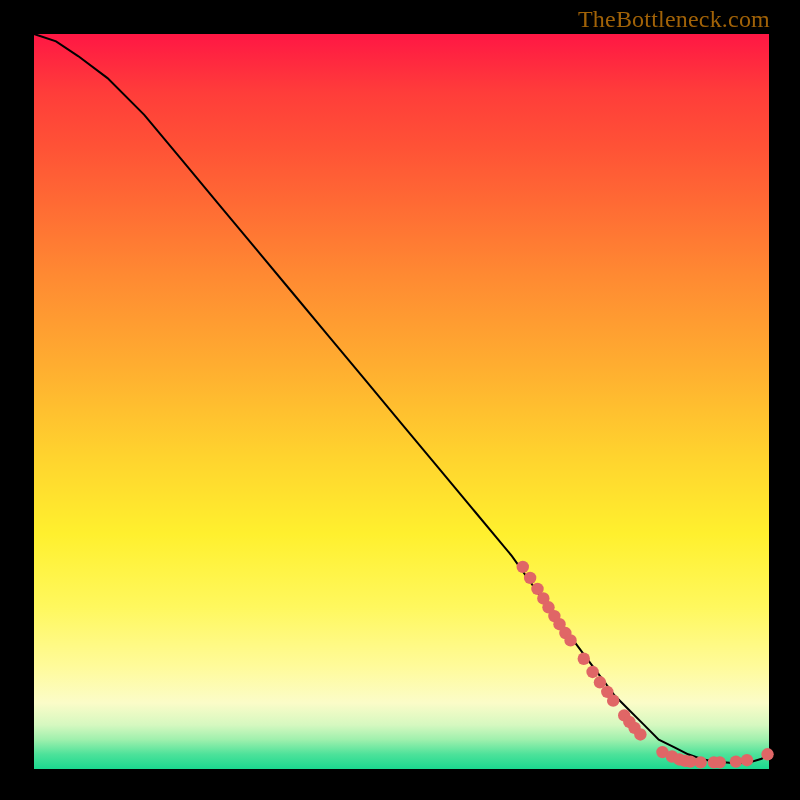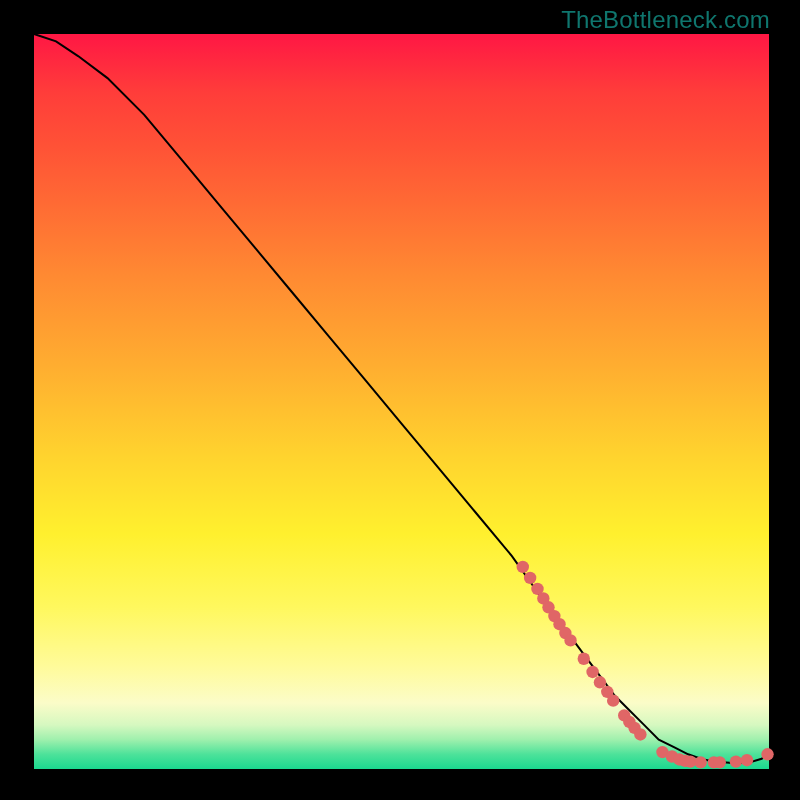--- a/index.html
+++ b/index.html
@@ -39,25 +39,25 @@
       #d6f8c0 94%,
       #9ff0ad 96%,
       #4de29a 98%,
       #1bd88f 100%
     );
   }
   .watermark {
     position: absolute;
     top: 6px;
     right: 30px;
-    color: #0f766e;
+    color: #a16207;
     font-size: 24px;
     font-weight: 500;
     letter-spacing: 0.2px;
-    font-family: Liberation Sans, sans-serif;
+    font-family: Liberation Serif, serif;
   }
   svg.curve {
     position: absolute;
     left: 0;
     top: 0;
     width: 735px;
     height: 735px;
     overflow: visible;
   }
 </style>

